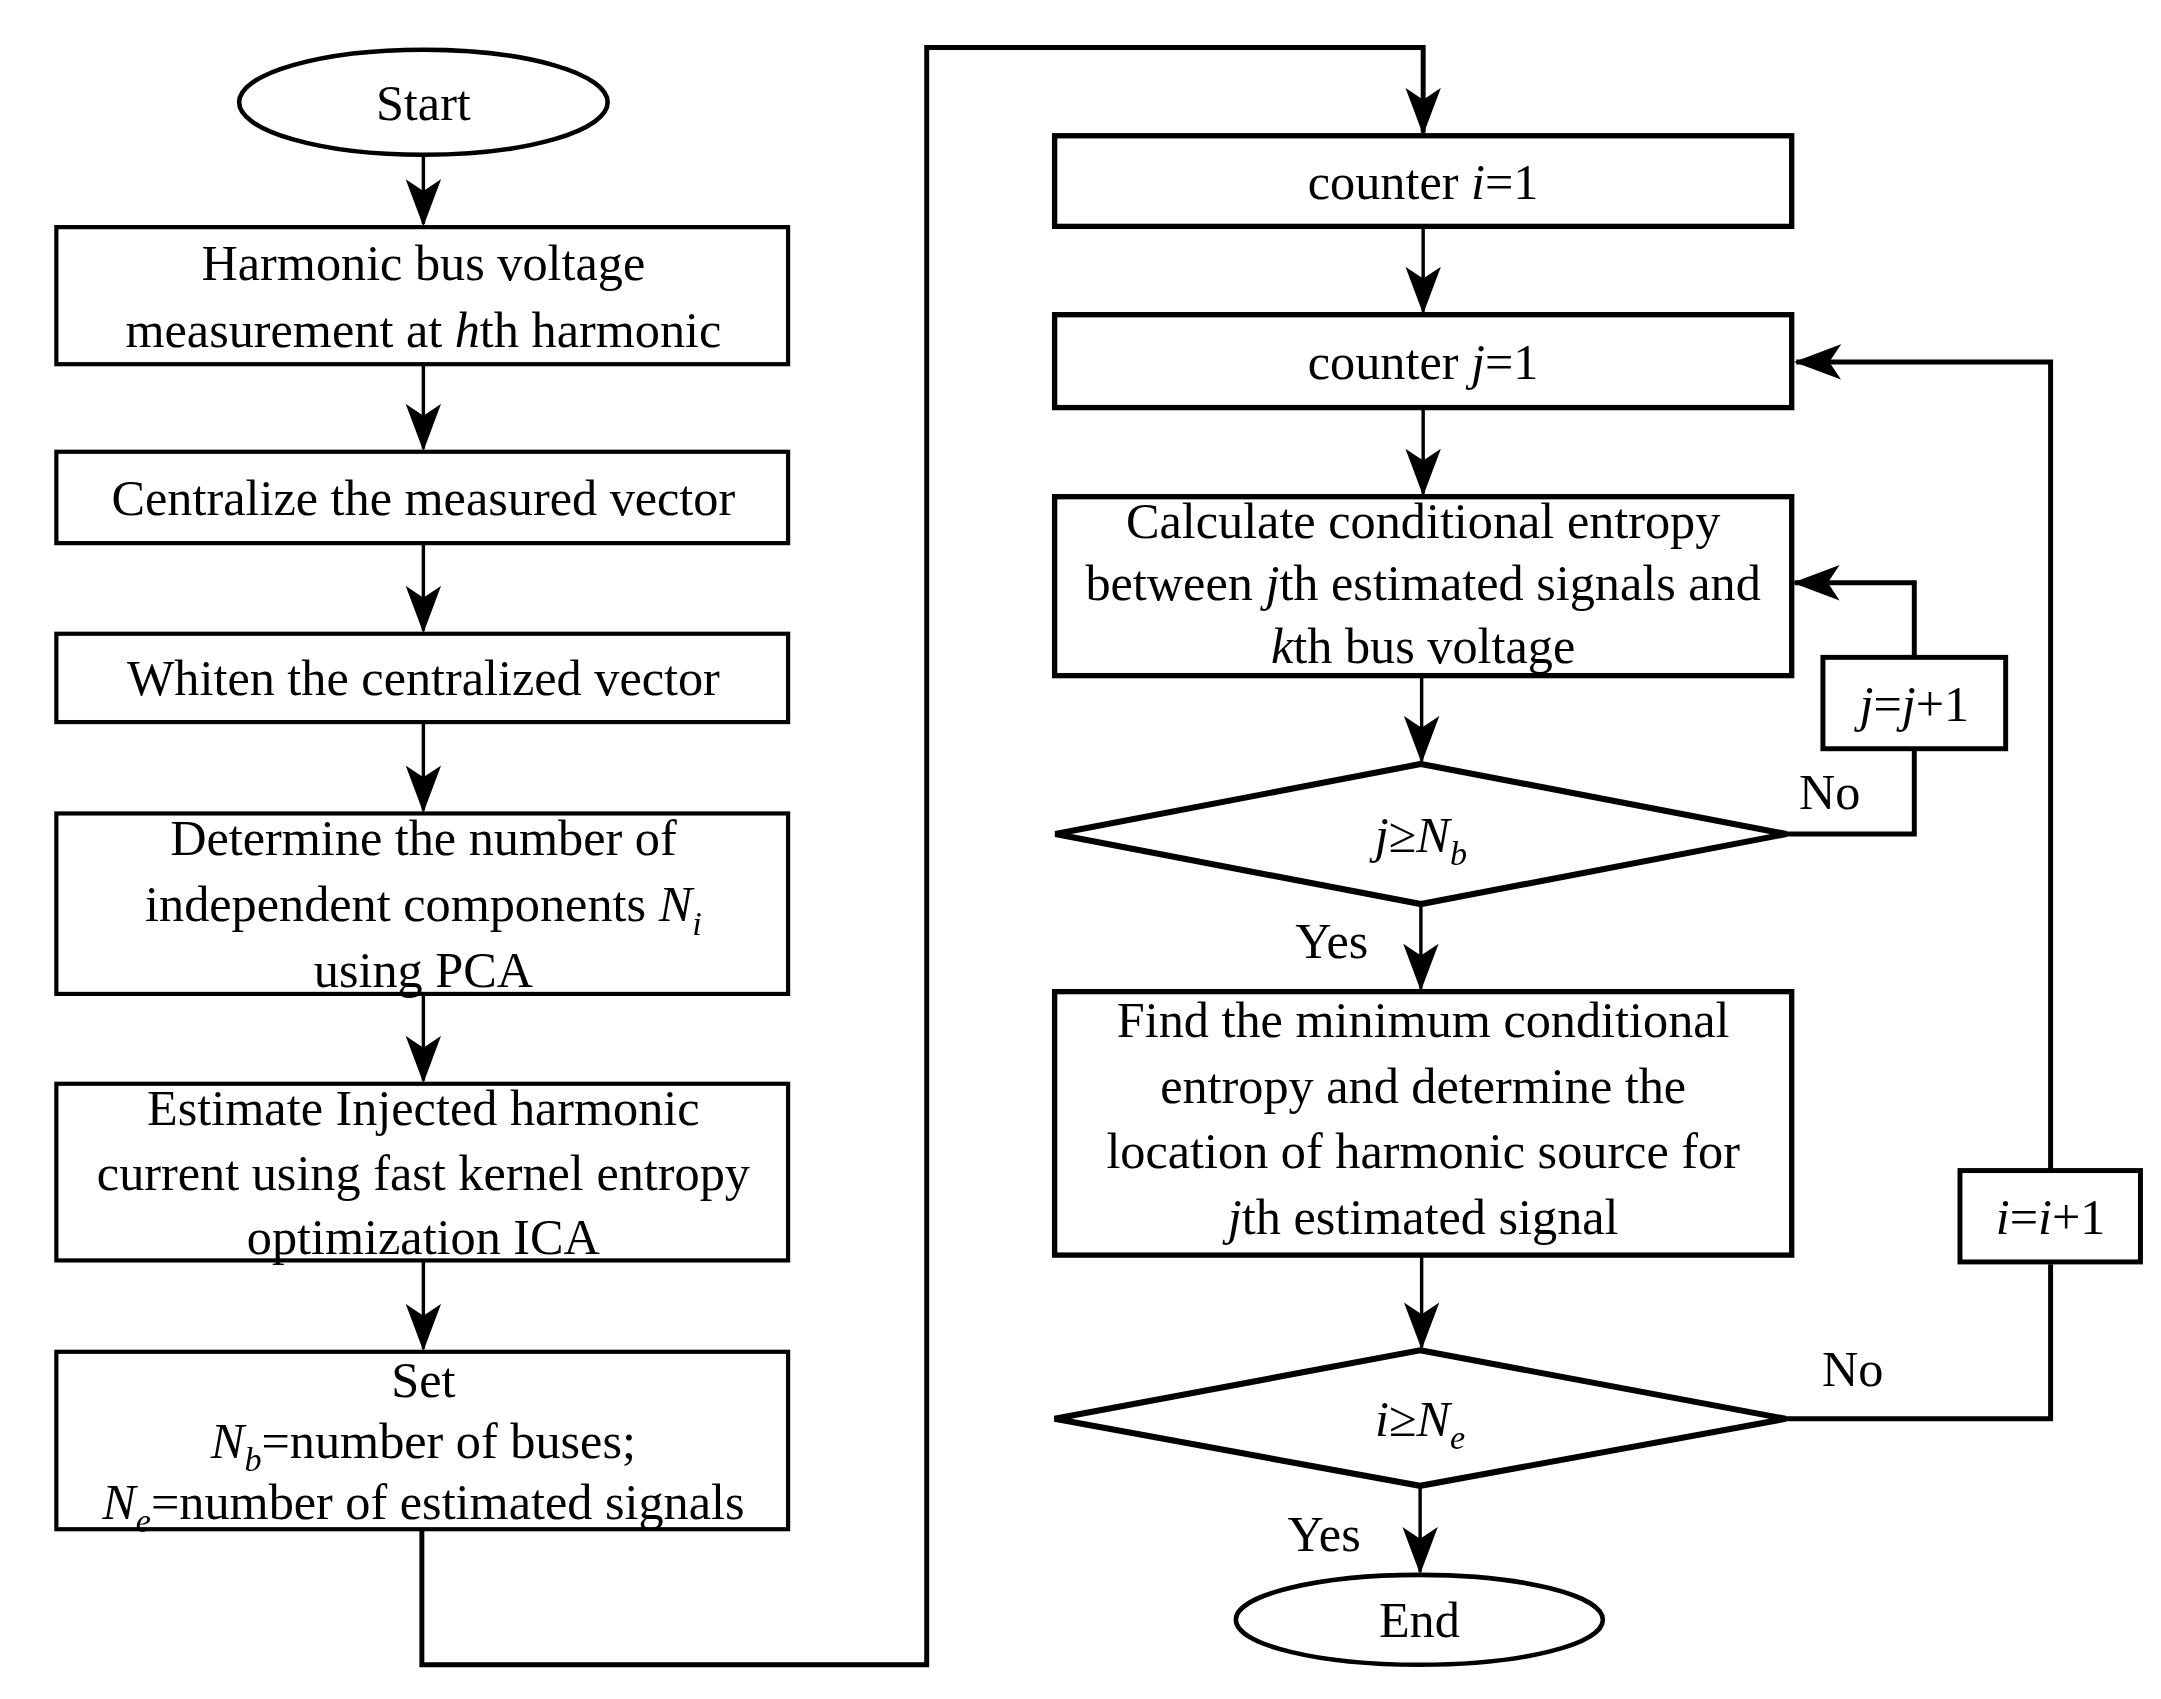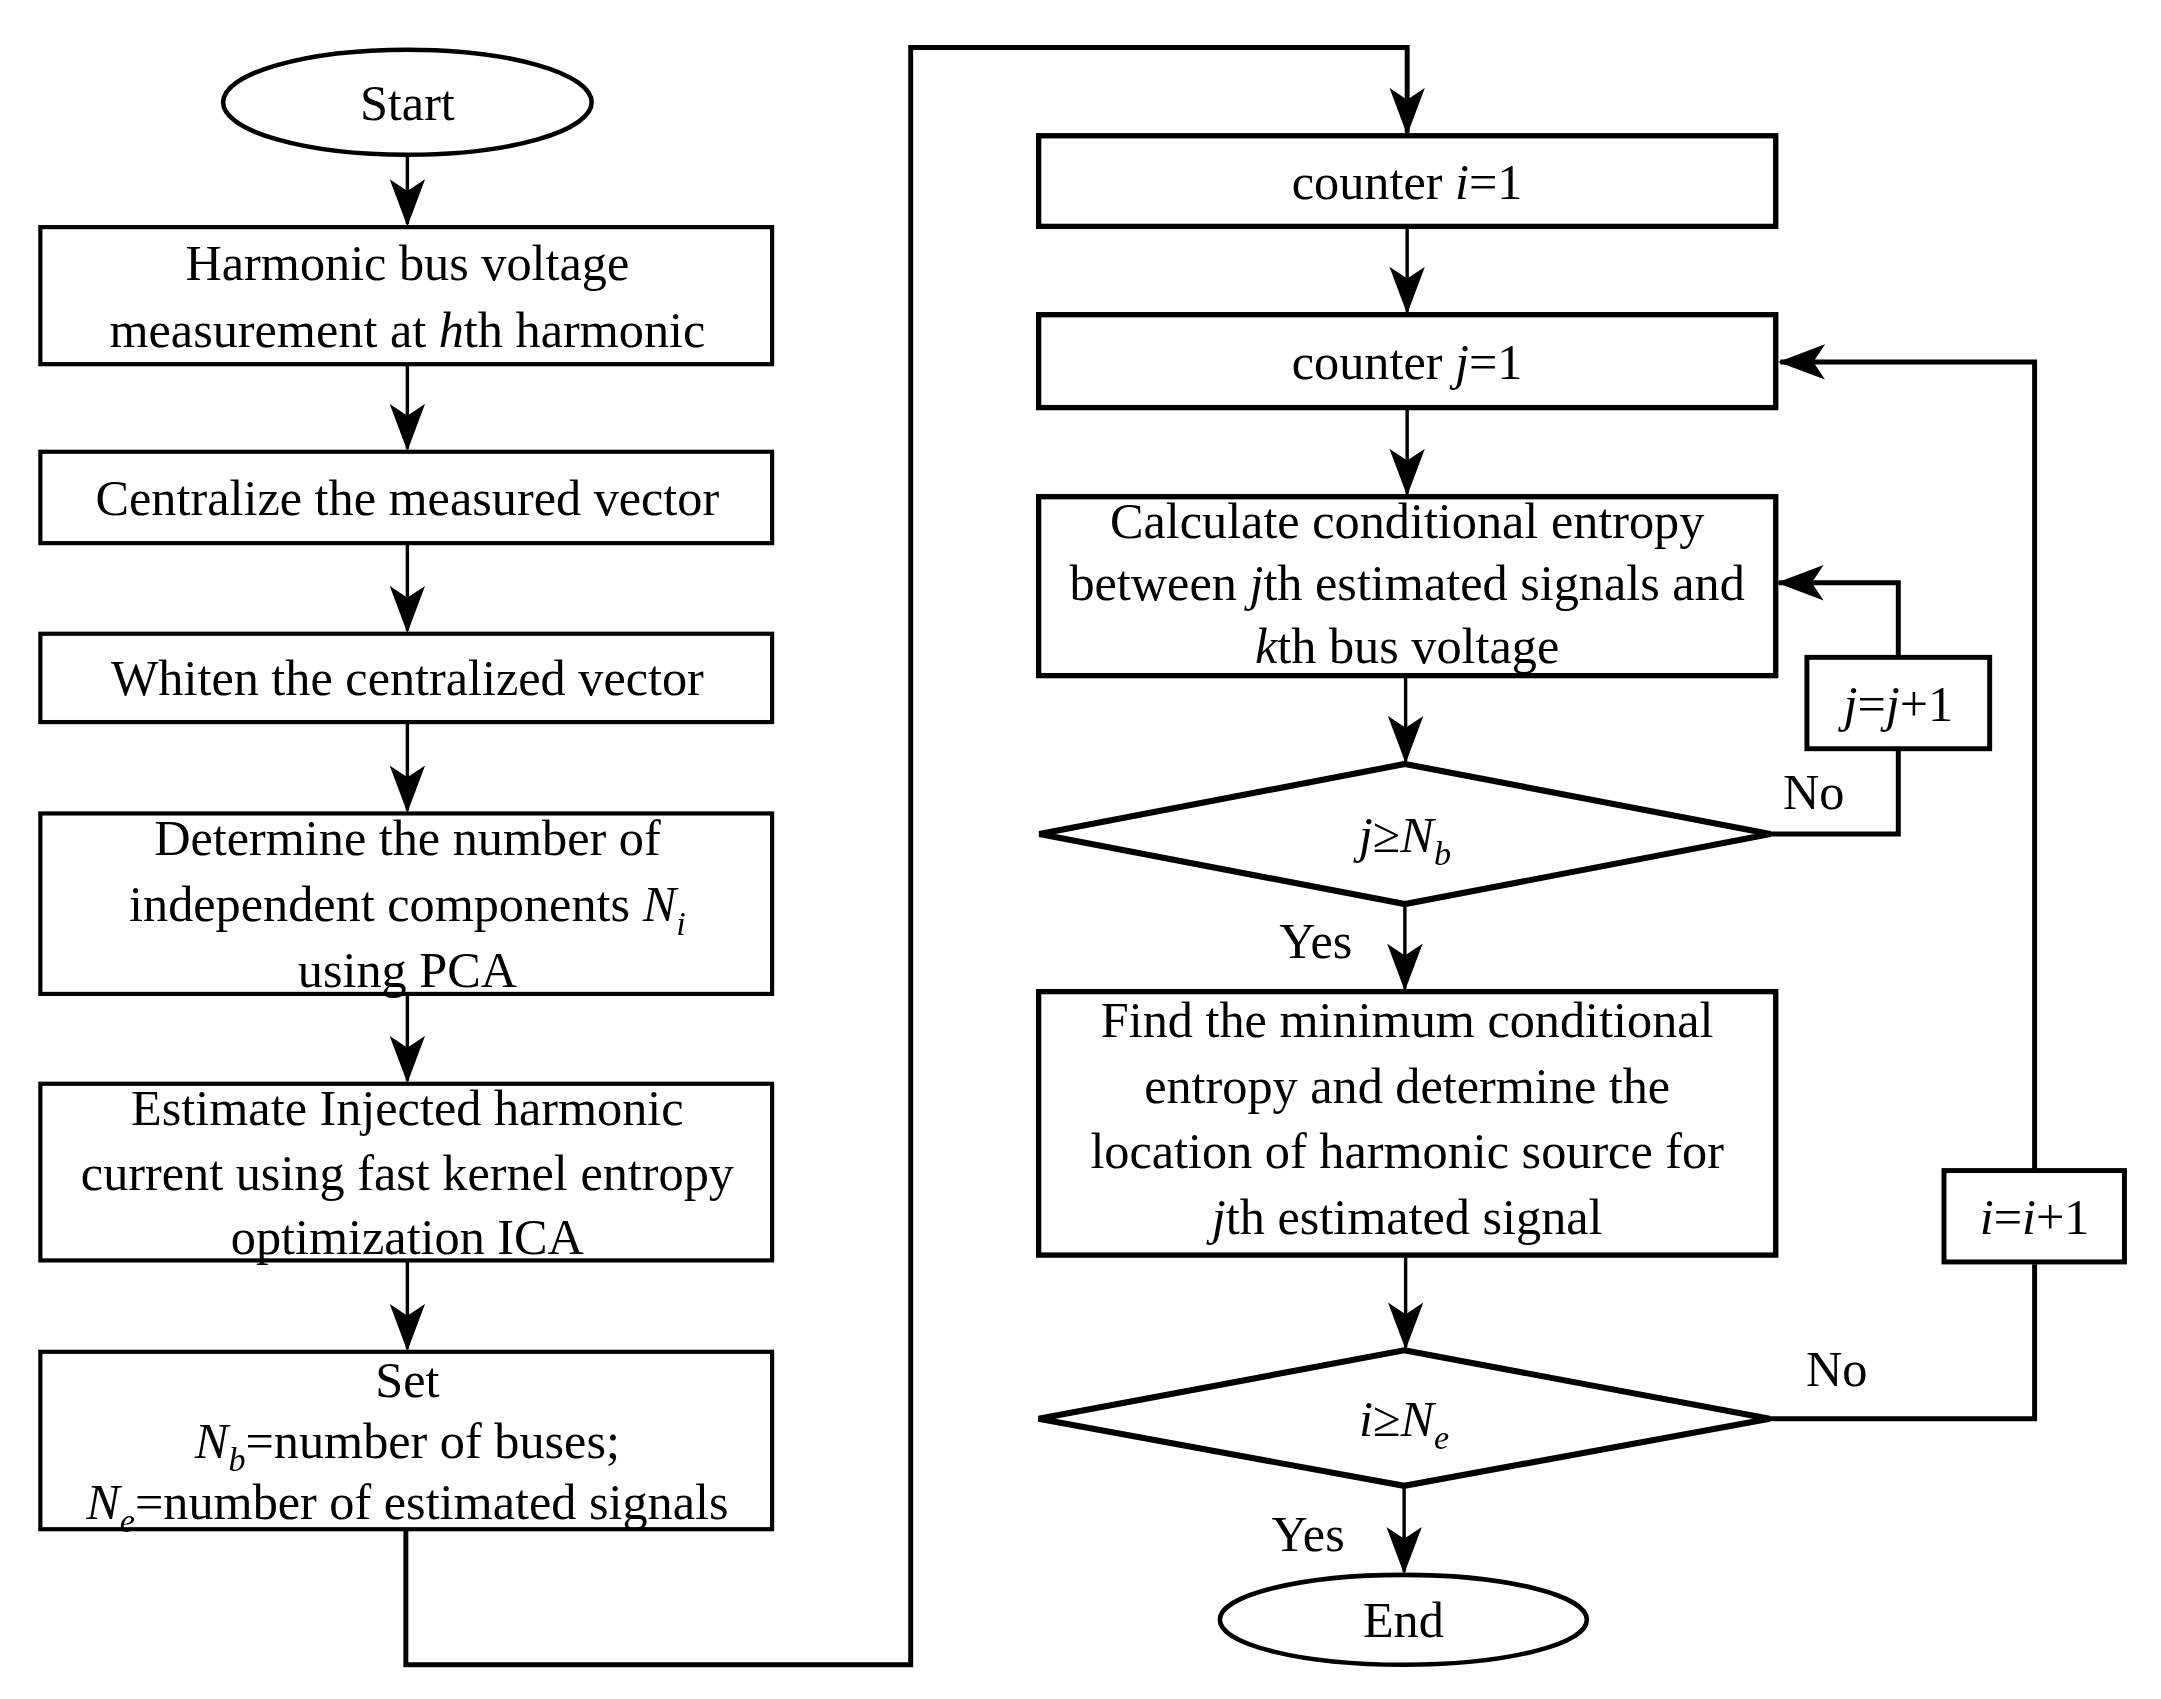--- a/index.html
+++ b/index.html
@@ -1,17 +1,17 @@
 <!DOCTYPE html>
 <html style="--line: #000000; --fill: #ffffff; --bg: #ffffff;font-size:12.2px"><head>
 <meta charset="utf-8">
 <style>
   :root { --line:#000000; --fill:#ffffff; --bg:#ffffff; }
   html,body { margin:0; padding:0; background:var(--bg); }
-  .canvas { width:1847px; height:1700px; background:var(--bg); }
+  .canvas { width:1847px; height:1700px; background:var(--bg);margin-left:16px; }
   svg { display:block; }
   .shape  { fill:var(--fill); stroke:var(--line); }
   .box-l  { stroke-width:5.5px; }
   .box-r  { stroke-width:7px; }
   .box-s  { stroke-width:6.5px; }
   .diam   { stroke-width:8px; }
   .term   { stroke-width:6px; }
   .edge   { fill:none; stroke:var(--line); stroke-width:4.5px; }
   .edge-thick { fill:none; stroke:var(--line); stroke-width:6.5px; }
   .lbl    { fill:var(--line); font-family:"Liberation Serif","DejaVu Serif",serif;

